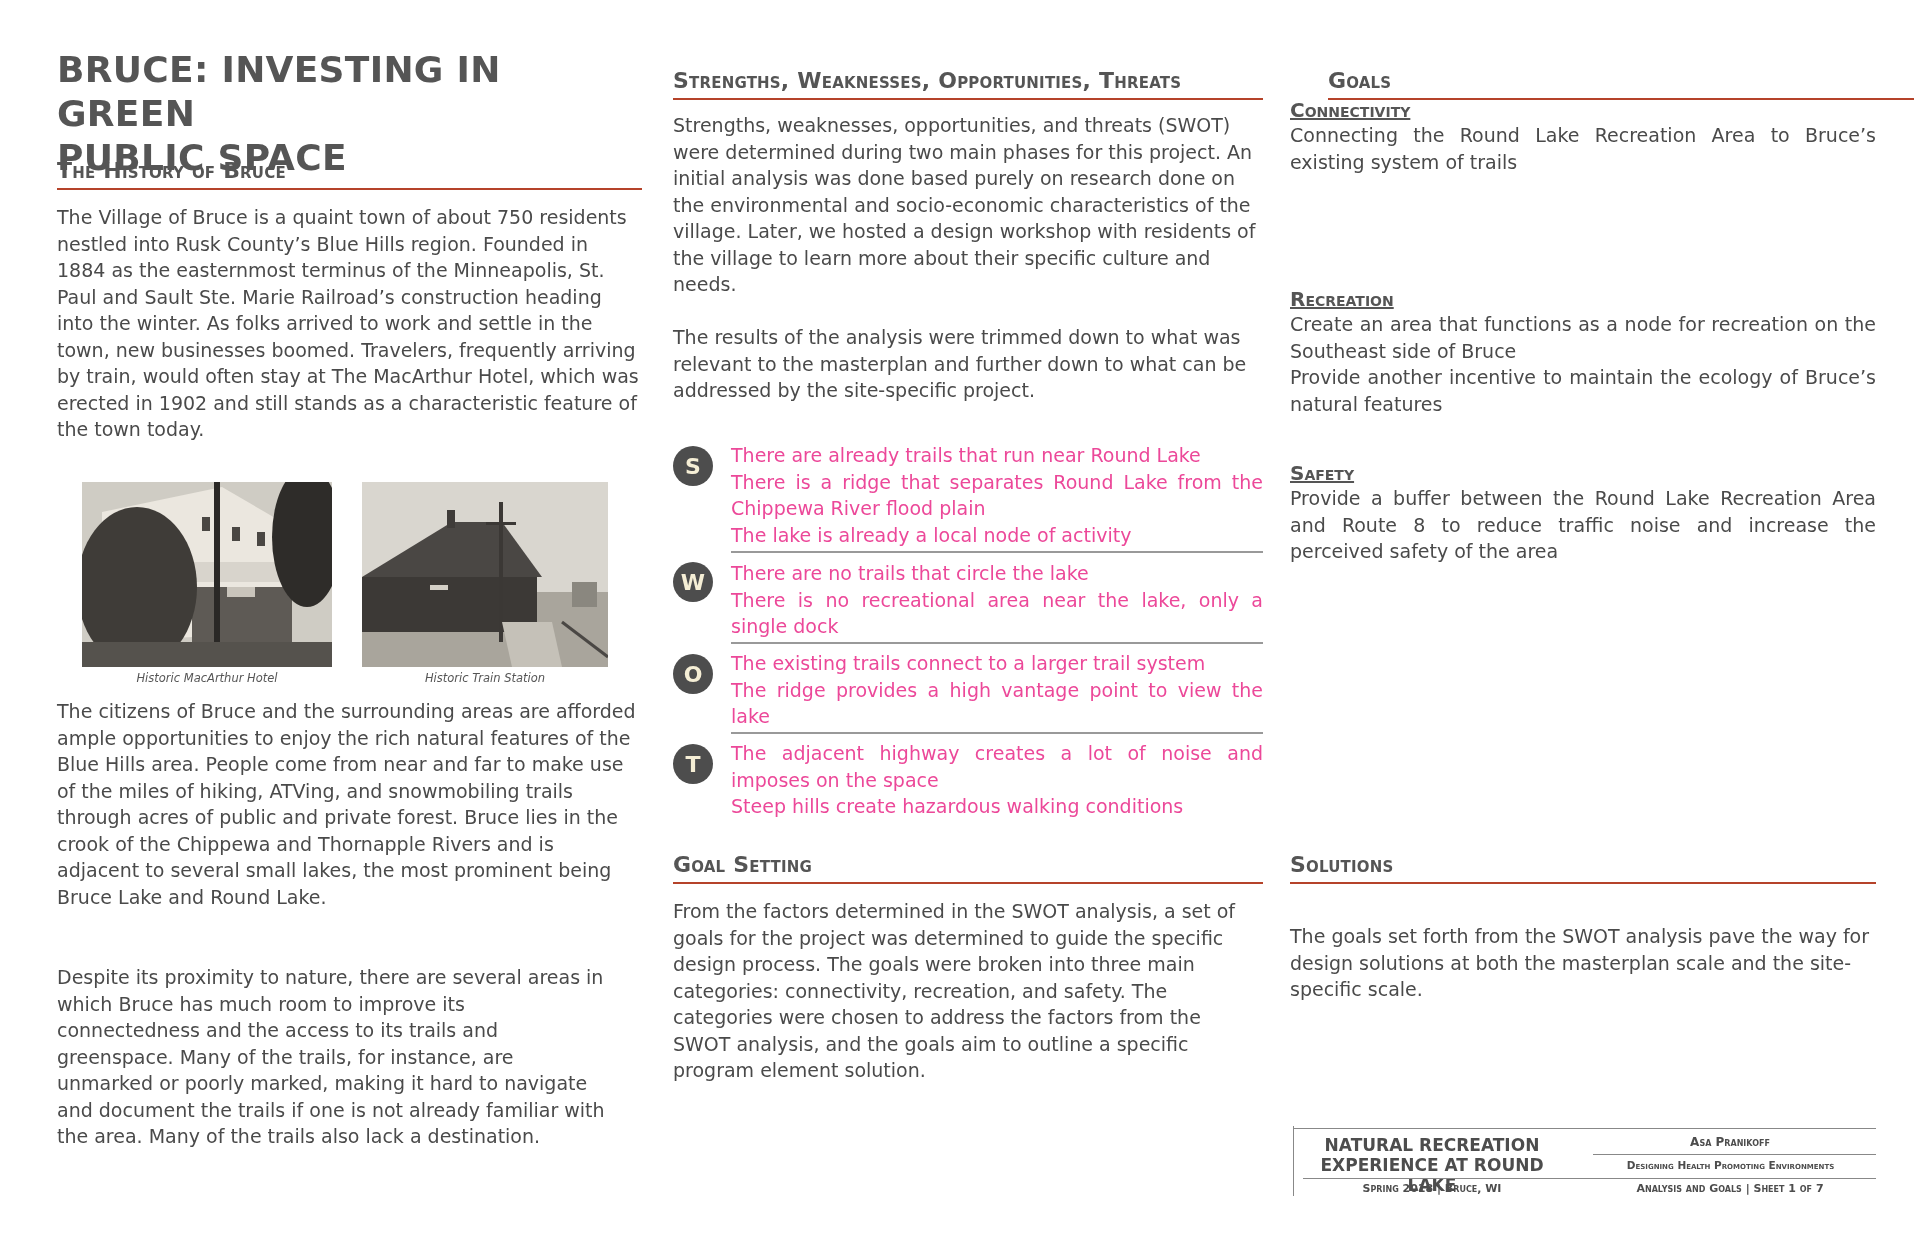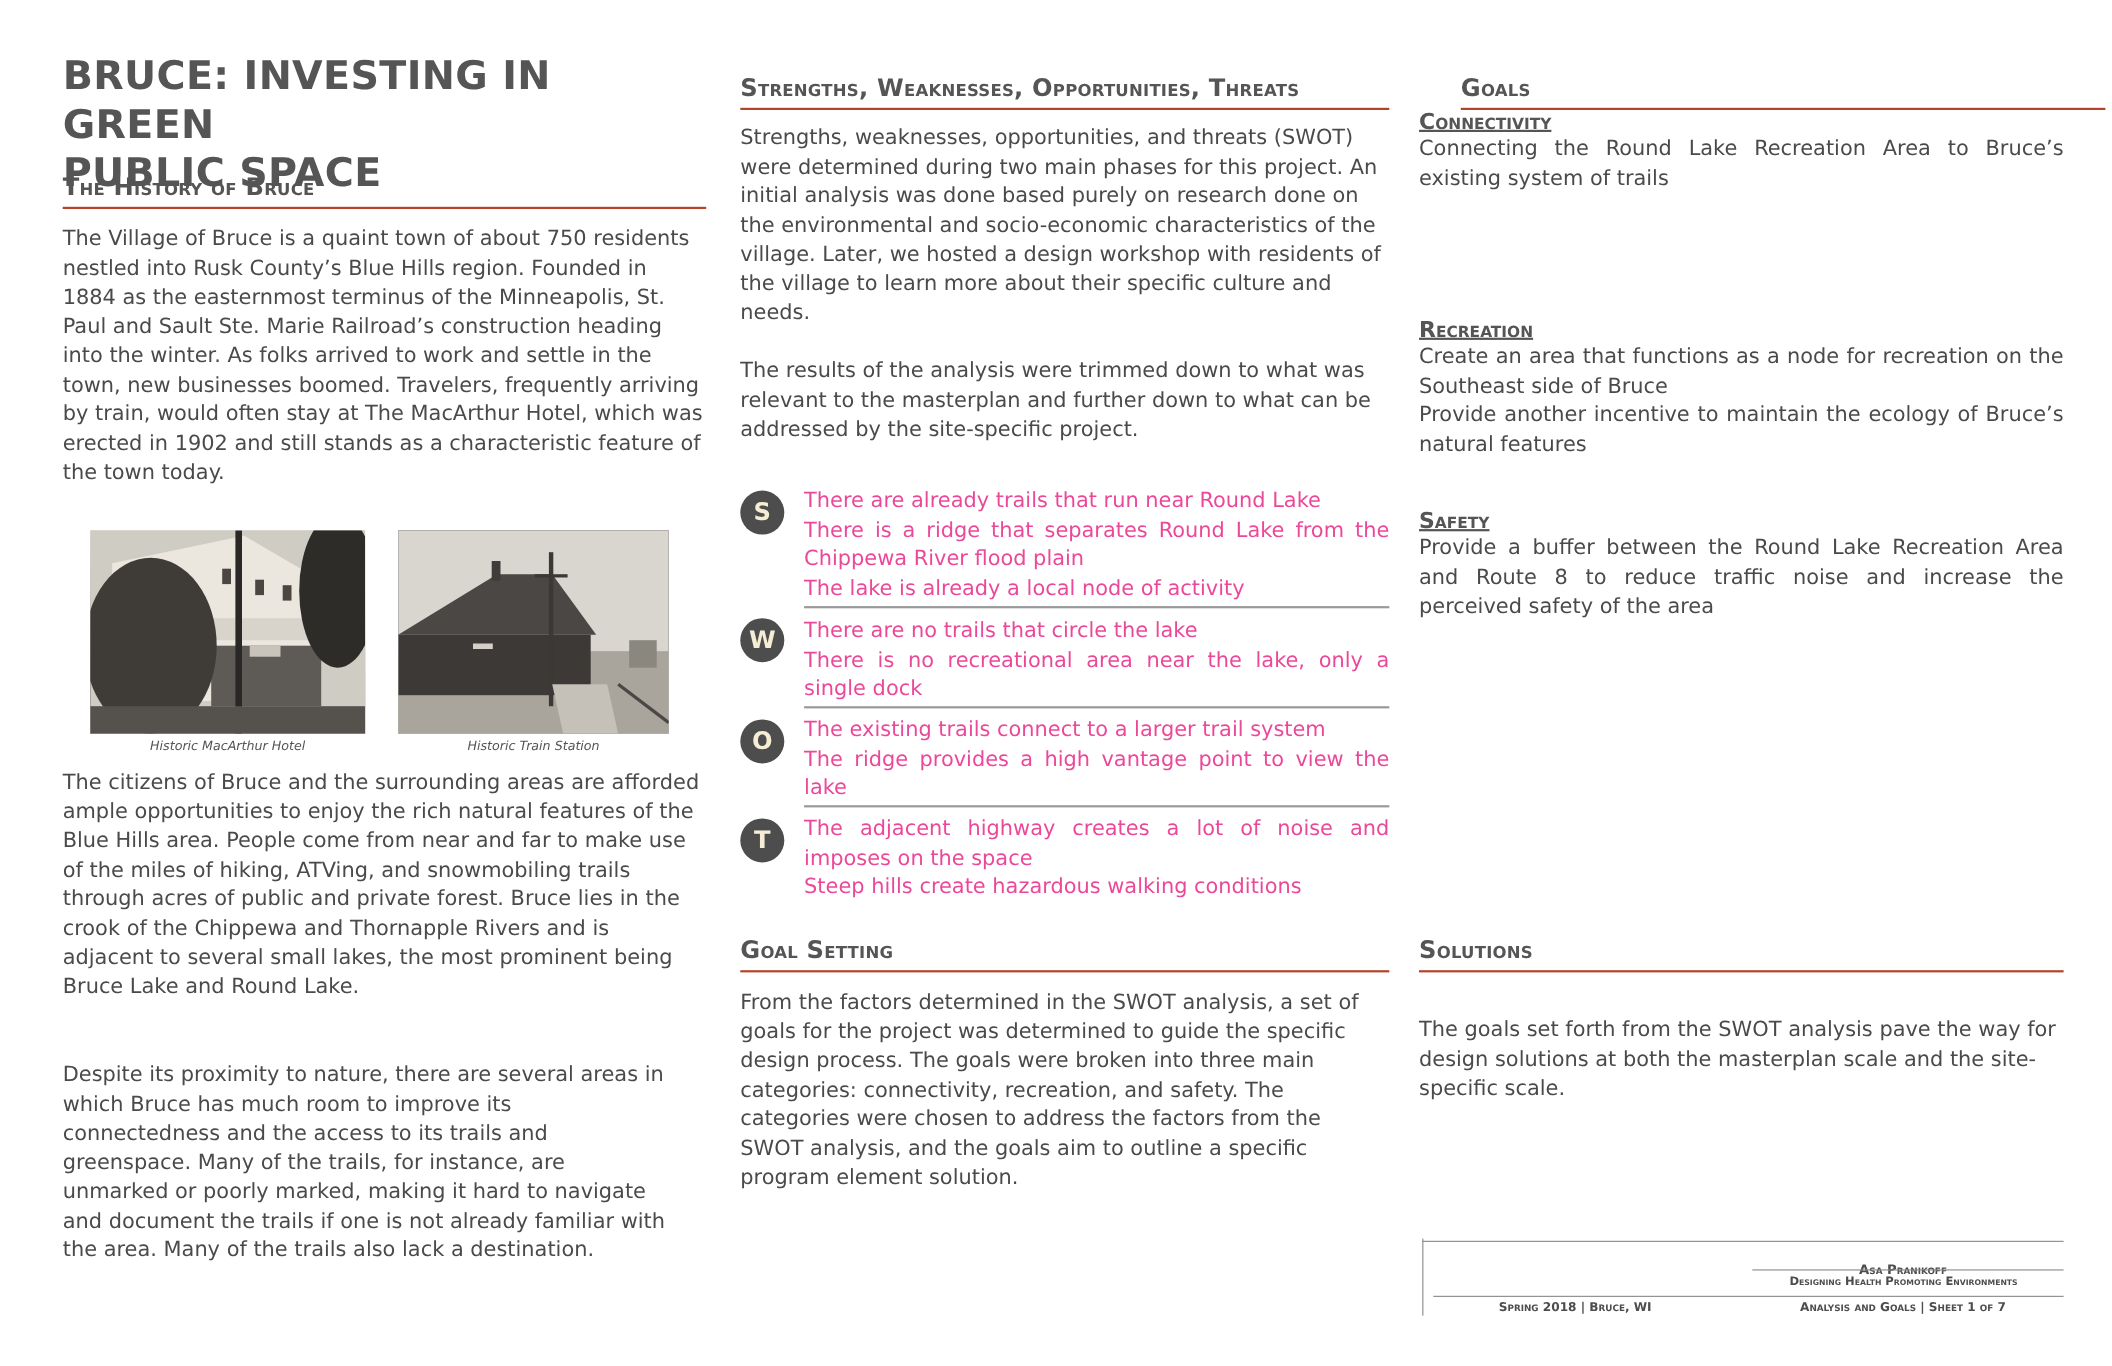--- a/index.html
+++ b/index.html
@@ -155,20 +155,24 @@
     <p class="body-text justify">Provide a buffer between the Round Lake Recreation Area and Route 8 to reduce traffic noise and increase the perceived safety of the area</p>
   </div>
 
   <h2 class="sec-head" style="position:absolute; top:852px; left:0; width:586px;">Solutions</h2>
   <p class="body-text" style="position:absolute; top:898px; left:0; width:586px;margin-top:25px;">The goals set forth from the SWOT analysis pave the way for design solutions at both the masterplan scale and the site-specific scale.</p>
 </div>
 
 <div class="titleblock">
   <div class="tb-vline"></div>
   <div class="tb-hline" style="left:0; top:2px; width:583px;"></div>
+  <div class="tb-text" style="left:8px; top:9px; width:262px; font-size:17px; line-height:20px;">
+    <span>NATURAL RECREATION</span><br>
+    <span>EXPERIENCE AT ROUND LAKE</span>
+  </div>
   <div class="tb-hline" style="left:10px; top:52px; width:573px;"></div>
   <div class="tb-text" style="left:8px; top:56px; width:262px; font-size:11px; font-variant:small-caps;">Spring 2018 | Bruce, WI</div>
 
-  <div class="tb-text" style="left:302px; top:9px; width:270px; font-size:12px; font-variant:small-caps;margin-top:12px;">Asa Pranikoff</div>
+  <div class="tb-text" style="left:302px; top:9px; width:270px; font-size:12px; font-variant:small-caps;">Asa Pranikoff</div>
   <div class="tb-hline" style="left:300px; top:28px; width:283px;"></div>
   <div class="tb-text" style="left:295px; top:33px; width:285px; font-size:10.5px; font-variant:small-caps; white-space:nowrap;">Designing Health Promoting Environments</div>
   <div class="tb-text" style="left:302px; top:56px; width:270px; font-size:11px; font-variant:small-caps;">Analysis and Goals | Sheet 1 of 7</div>
 </div>
 
 </body></html>

